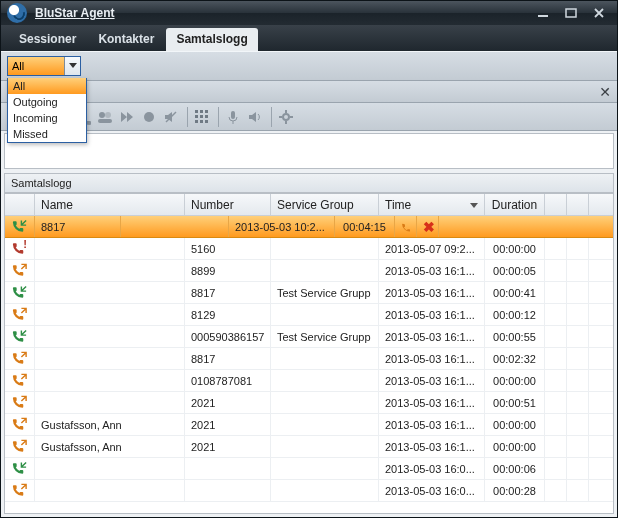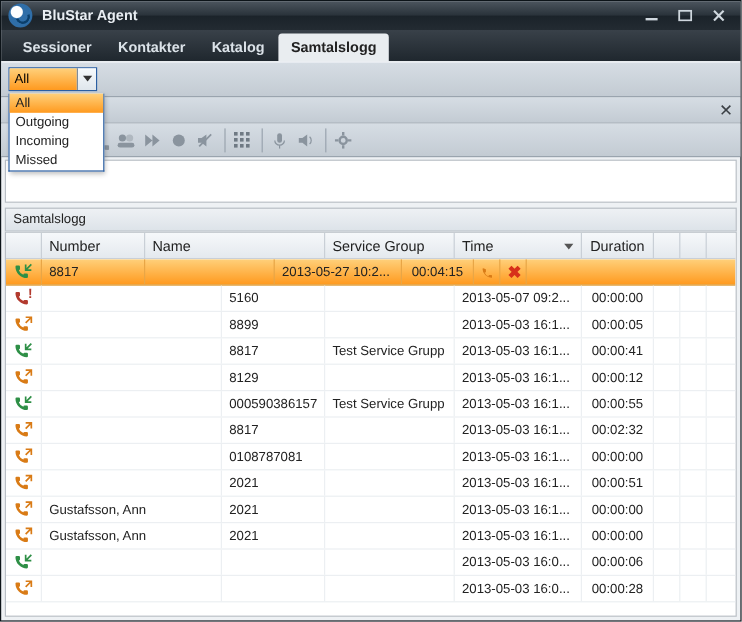--- a/index.html
+++ b/index.html
@@ -15,21 +15,21 @@
     --grid-bd:#c9cfd6;
     --text:#222;
   }
   *{box-sizing:border-box;font-family:"Segoe UI",Tahoma,Arial,sans-serif;font-size:12px;color:var(--text);}
   html,body{margin:0;padding:0;background:#2a2f34;width:618px;height:518px;overflow:hidden;}
   .win{width:618px;height:518px;background:#eef1f4;display:flex;flex-direction:column;border:1px solid #0c1318;}
   
   .titlebar{height:24px;background:linear-gradient(#4c555e,#2a333b 48%,#1b232a 52%,#232b32);display:flex;align-items:center;padding:0 6px;}
   .app-icon{width:20px;height:20px;border-radius:50%;background:radial-gradient(circle at 35% 35%,#fff 0 25%,#2f6ea8 30% 70%,#0b3f6b 100%);position:relative;margin-right:8px;}
   .app-icon:after{content:"";position:absolute;left:6px;top:5px;width:8px;height:8px;border:2px solid #0b3f6b;border-top-color:transparent;border-left-color:transparent;border-radius:50%;transform:rotate(25deg);}
-  .title-text{color:#e9eef3;font-weight:bold;flex:0 0 auto;}
+  .title-text{color:#e9eef3;font-weight:bold;flex:0 0 auto;text-decoration:underline;}
   .title-spacer{flex:1;}
   .win-btn{width:24px;height:16px;margin-left:4px;display:flex;align-items:center;justify-content:center;color:#cfd7de;font-size:13px;}
   .win-btn svg{display:block;}
   
   .tabstrip{height:26px;background:linear-gradient(#394149,#1f272e);display:flex;align-items:flex-end;padding:0 8px;}
   .tab{padding:4px 10px 5px;color:#dbe2e8;border-radius:3px 3px 0 0;margin-right:2px;cursor:pointer;font-weight:bold;}
   .tab.sel{background:var(--tab-sel);color:var(--tab-sel-txt);}
   
   .filterbar{height:30px;background:linear-gradient(var(--panel),var(--panel-d));border-top:1px solid #f2f6f9;border-bottom:1px solid #9aa4ae;display:flex;align-items:center;padding:3px 6px;position:relative;z-index:5;}
   .combo{height:20px;border:1px solid #2b5fa2;display:flex;align-items:stretch;background:#fff;}
@@ -93,21 +93,20 @@
     <div class="win-btn">
       <svg width="12" height="10">
           <path d="M2 1 L10 9 M10 1 L2 9" stroke="#cfd7de" stroke-width="1.8"></path>
         </svg>
     </div>
   </div>
 
   <div class="tabstrip" id="tabstrip">
       <div class="tab">Sessioner</div>
       <div class="tab">Kontakter</div>
-      <div class="tab">Katalog</div>
       <div class="tab sel">Samtalslogg</div>
     </div>
 
   <div class="filterbar">
     <div class="combo">
       <div class="sel">All</div>
       <div class="btn">
         <svg width="8" height="6">
             <path d="M0 0 L8 0 L4 5 Z" fill="#333"></path>
           </svg>
@@ -215,25 +214,25 @@
       </div>
     </div>
 
   <div class="gap"></div>
 
   <div class="sect">Samtalslogg</div>
 
   <div class="grid-wrap">
     <div class="grid-head">
       <div class="gh c-icon"></div>
+      <div class="gh c-name">
+          <span>Name</span>
+        </div>
       <div class="gh c-num">
           <span>Number</span>
-        </div>
-      <div class="gh c-name">
-          <span>Name</span>
         </div>
       <div class="gh c-svc">
           <span>Service Group</span>
         </div>
       <div class="gh c-time">
         <span>Time</span>
         <span class="sort-arrow">
           <svg width="8" height="6">
               <path d="M0 0 L8 0 L4 5 Z" fill="#555"></path>
             </svg>
@@ -250,21 +249,21 @@
           <div class="cell c-icon">
             <div class="call-icon">
               <svg width="18" height="18" viewBox="0 0 18 18">
                 <path d="M3 3 q-1 0 -1 1 q0 4 3 7 q3 3 7 3 q1 0 1 -1 l0 -2 q0 -1 -1 -1 l-2 0 q-1 0 -1 1 q-3 -1 -4 -4 q1 0 1 -1 l0 -2 q0 -1 -1 -1 z" fill="#2e8f46"></path>
                 <path d="M16 7 l-5 0 l0 -5 M11 7 l5 -5" stroke="#2e8f46" fill="none" stroke-width="1.5"></path>
               </svg>
             </div>
           </div>
           <div class="cell c-num">8817</div>
           <div class="cell c-svc"></div>
-          <div class="cell c-time">2013-05-27 10:2...</div>
+          <div class="cell c-time">2013-05-03 10:2...</div>
           <div class="cell c-dur">00:04:15</div>
           <div class="cell c-ico2">
             <svg width="16" height="16" viewBox="0 0 16 16">
     <path d="M3 2 q-1 0 -1 1 q0 5 4 9 q4 4 9 4 q1 0 1 -1 l0 -2 q0 -1 -1 -1 l-3 0 q-1 0 -1 1 l0 1 q-4 -1 -6 -6 l1 0 q1 0 1 -1 l0 -3 q0 -1 -1 -1 z" fill="#d97b16"></path>
 
   </svg>
           </div>
           <div class="cell c-ico3">
             <span class="redx">✖</span>
           </div>

